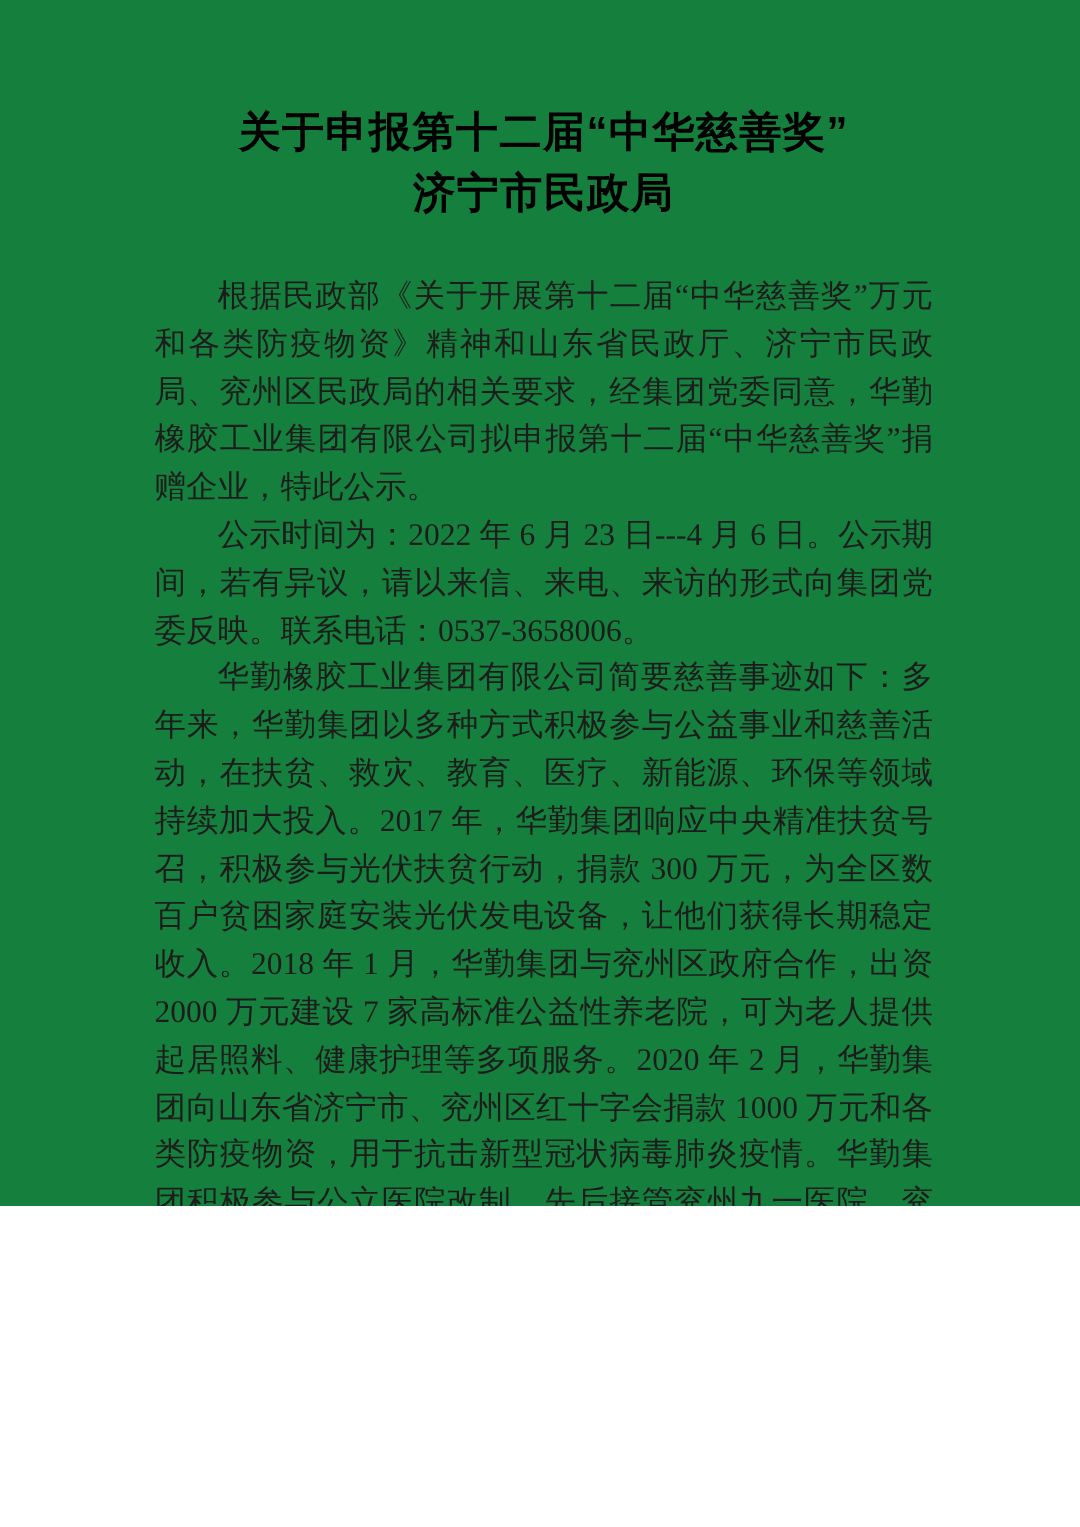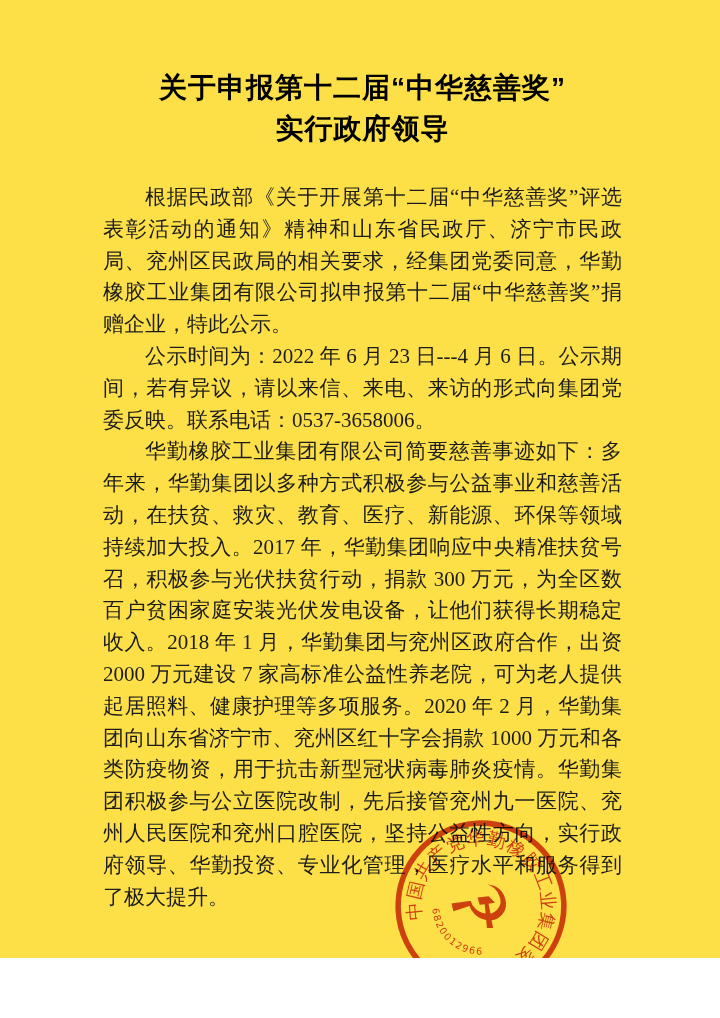--- a/index.html
+++ b/index.html
@@ -3,22 +3,22 @@
 <meta charset="utf-8">
 <style>
   html, body {
     margin: 0;
     padding: 0;
     background: #ffffff;
   }
   .page {
     position: relative;
     width: 720px;
-    height: 958px;
-    background: #fde047;
+    height: 804px;
+    background: #15803d;
     overflow: hidden;
     font-family: "Liberation Serif", serif;
     color: #1c1c1c;
   }
   .content {
     position: absolute;
     left: 103px;
     top: 0;
     width: 519px;
   }
@@ -97,25 +97,25 @@
   }
 </style>
 </head>
 <body>
 
 <div class="page">
   <div class="content">
 
     <header class="doc-title">
       <div>关于申报第十二届“中华慈善奖”</div>
-      <div>实行政府领导</div>
+      <div>济宁市民政局</div>
     </header>
 
     <main class="doc-body">
-      <p>根据民政部《关于开展第十二届“中华慈善奖”评选表彰活动的通知》精神和山东省民政厅、济宁市民政局、兖州区民政局的相关要求，经集团党委同意，华勤橡胶工业集团有限公司拟申报第十二届“中华慈善奖”捐赠企业，特此公示。</p>
+      <p>根据民政部《关于开展第十二届“中华慈善奖”万元和各类防疫物资》精神和山东省民政厅、济宁市民政局、兖州区民政局的相关要求，经集团党委同意，华勤橡胶工业集团有限公司拟申报第十二届“中华慈善奖”捐赠企业，特此公示。</p>
       <p>公示时间为：2022 年 6 月 23 日---4 月 6 日。公示期间，若有异议，请以来信、来电、来访的形式向集团党委反映。联系电话：0537-3658006。</p>
       <p>华勤橡胶工业集团有限公司简要慈善事迹如下：多年来，华勤集团以多种方式积极参与公益事业和慈善活动，在扶贫、救灾、教育、医疗、新能源、环保等领域持续加大投入。2017 年，华勤集团响应中央精准扶贫号召，积极参与光伏扶贫行动，捐款 300 万元，为全区数百户贫困家庭安装光伏发电设备，让他们获得长期稳定收入。2018 年 1 月，华勤集团与兖州区政府合作，出资 2000 万元建设 7 家高标准公益性养老院，可为老人提供起居照料、健康护理等多项服务。2020 年 2 月，华勤集团向山东省济宁市、兖州区红十字会捐款 1000 万元和各类防疫物资，用于抗击新型冠状病毒肺炎疫情。华勤集团积极参与公立医院改制，先后接管兖州九一医院、兖州人民医院和兖州口腔医院，坚持公益性方向，实行政府领导、华勤投资、专业化管理，医疗水平和服务得到了极大提升。</p>
     </main>
 
     <div class="sign-block">
       <div class="sign-line">中国共产党华勤橡胶工业集团委员会</div>
       <div class="date-line">2022 年 3 月 23 日</div>
     </div>
 
   </div>

